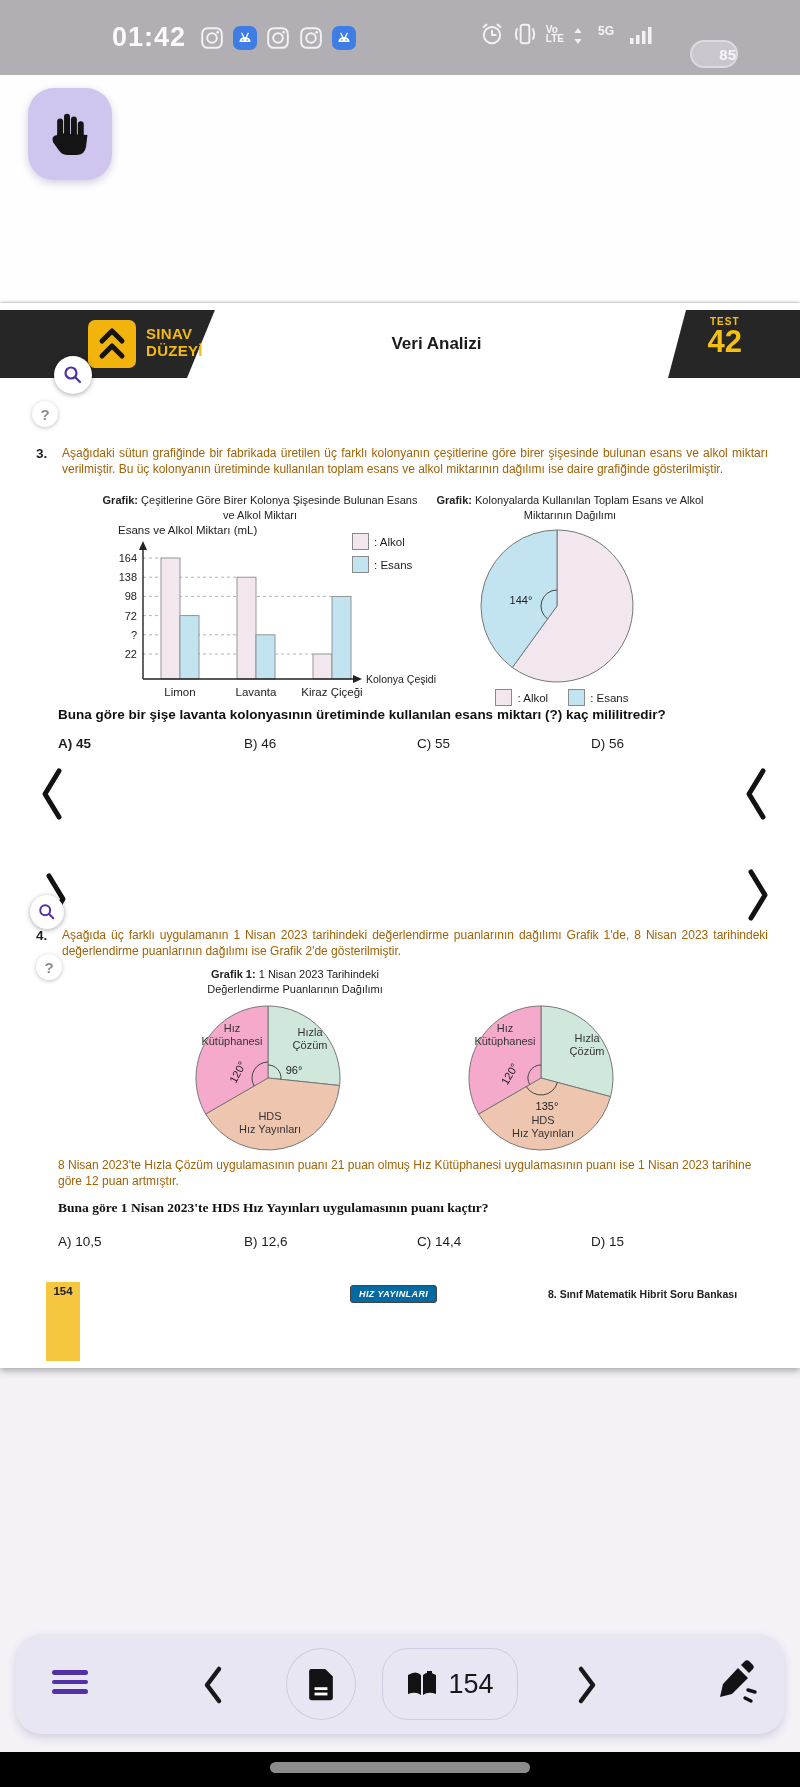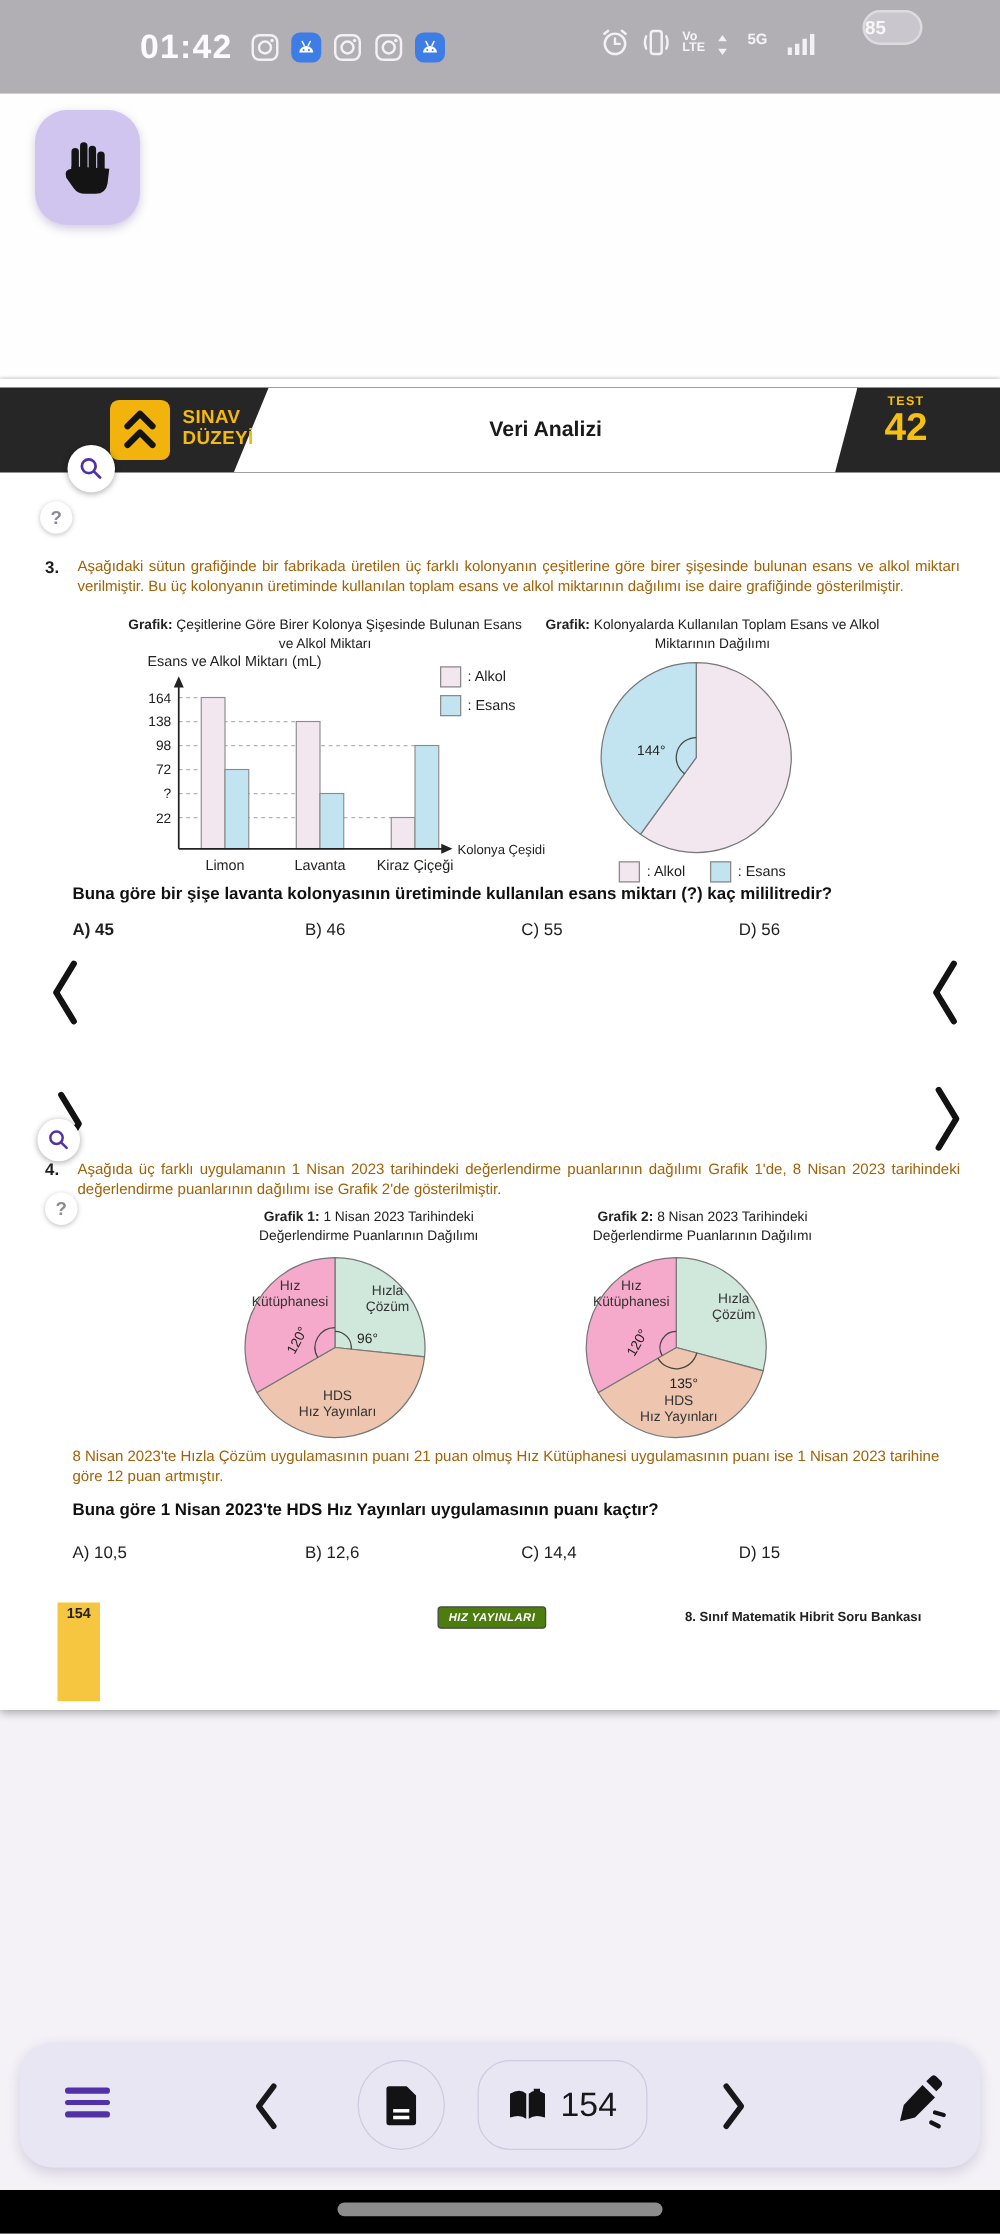--- a/index.html
+++ b/index.html
@@ -10,21 +10,21 @@
   
   .statusbar { position:absolute; left:0; top:0; width:800px; height:75px; background:#b1aeb4; display:flex; align-items:center; }
   .clock { position:absolute; left:112px; top:22px; font-size:27px; font-weight:700; color:#fbfafc; letter-spacing:1px; }
   .notifs { position:absolute; left:200px; top:26px; display:flex; gap:9px; }
   .nicon { width:24px; height:24px; }
   .droid { width:24px; height:24px; background:#3f7de6; border-radius:7px; display:flex; align-items:center; justify-content:center; }
   .sright { position:absolute; right:148px; top:22px; display:flex; align-items:center; gap:10px; }
   .volte { color:#f5f4f7; font-size:10px; font-weight:700; line-height:0.95; text-align:left; }
   .fiveg { display:flex; align-items:flex-end; gap:16px; color:#f5f4f7; }
   .fgtxt { font-size:12px; font-weight:700; margin-bottom:6px; }
-  .battery { position:absolute; right:62px; top:8px; width:48px; height:28px; background:#c9c7cd; border:2px solid #dddbe0; border-radius:14px; display:flex; align-items:center; justify-content:flex-start; font-size:15px; font-weight:700; color:#f6f5f8; }
+  .battery { position:absolute; right:62px; top:40px; width:48px; height:28px; background:#c9c7cd; border:2px solid #dddbe0; border-radius:14px; display:flex; align-items:center; justify-content:flex-end; font-size:15px; font-weight:700; color:#f6f5f8; }
 
   
   .midwhite { position:absolute; left:0; top:75px; width:800px; height:228px; background:#fefefe; }
   .handbtn { position:absolute; left:28px; top:88px; width:84px; height:92px; background:#cfc5ee; border-radius:26px; box-shadow:0 3px 8px rgba(80,60,140,.25); display:flex; align-items:center; justify-content:center; }
 
   
   .page { position:absolute; left:0; top:303px; width:800px; height:1065px; background:#ffffff; box-shadow:0 -1px 2px rgba(0,0,0,.18), 0 3px 7px rgba(0,0,0,.30); }
   .band { position:absolute; left:0; top:7px; width:800px; height:68px; background:#262626; }
   .bandwhite { position:absolute; left:187px; top:0; width:499px; height:68px; background:#ffffff; clip-path:polygon(5.6% 0,100% 0,96.4% 100%,0 100%); display:flex; align-items:center; justify-content:center; }
   .bandtitle { font-size:17px; font-weight:700; color:#1a1a1a; }
@@ -43,21 +43,21 @@
   .ylab { position:absolute; font-size:11.5px; color:#222; }
   .qbold { position:absolute; font-size:13.5px; font-weight:700; color:#111; }
   .optrow { position:absolute; width:730px; height:18px; font-size:13.5px; }
   .optrow span { position:absolute; }
   .legend { position:absolute; display:flex; flex-direction:column; gap:6px; font-size:11.5px; }
   .legrow { display:flex; align-items:center; gap:5px; }
   .legbox { width:17px; height:17px; border:1px solid #8a8a8a; }
   .pielegend { position:absolute; display:flex; gap:20px; font-size:11.5px; align-items:center; }
   .bigchev { position:absolute; }
   .footer-tab { position:absolute; left:46px; top:979px; width:34px; height:79px; background:#f6c640; text-align:center; font-size:11.5px; font-weight:700; padding-top:3px; color:#222; }
-  .publogo { position:absolute; left:350px; top:982px; background:#4d7c0f; color:#fff; font-size:9px; font-weight:800; font-style:italic; padding:3px 8px; border-radius:3px; border:1px solid #444; letter-spacing:.4px; }
+  .publogo { position:absolute; left:350px; top:982px; background:#0369a1; color:#fff; font-size:9px; font-weight:800; font-style:italic; padding:3px 8px; border-radius:3px; border:1px solid #444; letter-spacing:.4px; }
   .bookname { position:absolute; left:548px; top:985px; font-size:10.5px; font-weight:700; color:#222; }
 
   
   .toolbar { position:absolute; left:16px; top:1634px; width:768px; height:100px; background:#e9e6f4; border-radius:26px; box-shadow:0 4px 10px rgba(60,50,110,.18); }
   .burger { position:absolute; left:52px; top:1670px; display:flex; flex-direction:column; gap:5px; }
   .burger div { width:36px; height:4.5px; background:#5230a8; border-radius:3px; }
   .toolchev { position:absolute; top:1664px; }
   .doccircle { position:absolute; left:286px; top:1648px; width:70px; height:72px; border:1.5px solid #cfcadf; border-radius:50%; display:flex; align-items:center; justify-content:center; background:transparent; }
   .bookpill { position:absolute; left:382px; top:1648px; width:136px; height:72px; border:1.5px solid #cfcadf; border-radius:26px; display:flex; align-items:center; justify-content:center; gap:10px; }
   .bookpill .pnum { font-size:27px; color:#18181b; }
@@ -289,23 +289,20 @@
   <div class="qmark abs" style="left:36px; top:651px;">
       <span>?</span>
     </div>
 
   <div class="qnum" style="left:36px; top:625px;">4.</div>
   <div class="qtext" style="left:62px; top:625px; width:706px;">Aşağıda üç farklı uygulamanın 1 Nisan 2023 tarihindeki değerlendirme puanlarının dağılımı Grafik 1'de, 8 Nisan 2023 tarihindeki değerlendirme puanlarının dağılımı ise Grafik 2'de gösterilmiştir.</div>
 
   <div class="ctitle" style="left:180px; top:664px; width:230px;">
     <b>Grafik 1:</b><span> 1 Nisan 2023 Tarihindeki Değerlendirme Puanlarının Dağılımı</span>
   </div>
-  <div class="ctitle" style="left:447px; top:664px; width:230px;">
-    <b>Grafik 2:</b><span> 8 Nisan 2023 Tarihindeki Değerlendirme Puanlarının Dağılımı</span>
-  </div>
   <svg id="pieg1-svg" class="abs" style="left:192px; top:697px;" width="152" height="156">
       <path d="M76 78 L76 6 A72 72 0 0 1 147.60557646651569 85.52604935527104 Z" fill="#d0e8dc" stroke="#777" stroke-width="1"></path>
       <path d="M76 78 L147.60557646651569 85.52604935527104 A72 72 0 0 1 13.646170927520437 114.00000000000003 Z" fill="#eec6b0" stroke="#777" stroke-width="1"></path>
       <path d="M76 78 L13.646170927520437 114.00000000000003 A72 72 0 0 1 75.99999999999999 6 Z" fill="#f6aacb" stroke="#777" stroke-width="1"></path>
       <path d="M76 65 A13 13 0 0 1 88.92878463978755 79.3588700224795" fill="none" stroke="#444" stroke-width="1"></path>
       <path d="M62.143593539448986 86 A16 16 0 0 1 76 62" fill="none" stroke="#444" stroke-width="1"></path>
       <text x="118" y="36" text-anchor="middle" font-size="11" fill="#333"><tspan x="118" dy="0">Hızla</tspan><tspan x="118" dy="13">Çözüm</tspan></text>
       <text x="40" y="32" text-anchor="middle" font-size="11" fill="#333"><tspan x="40" dy="0">Hız</tspan><tspan x="40" dy="13">Kütüphanesi</tspan></text>
       <text x="78" y="120" text-anchor="middle" font-size="11" fill="#333"><tspan x="78" dy="0">HDS</tspan><tspan x="78" dy="13">Hız Yayınları</tspan></text>
       <text x="102" y="74" font-size="11" fill="#222" text-anchor="middle">96°</text>
@@ -318,21 +315,21 @@
       <path d="M92.42073904691416 82.39992376674286 A17 17 0 0 1 61.27756813566455 86.5" fill="none" stroke="#444" stroke-width="1"></path>
       <path d="M64.7416697508023 84.5 A13 13 0 0 1 76 65" fill="none" stroke="#444" stroke-width="1"></path>
       <text x="122" y="42" text-anchor="middle" font-size="11" fill="#333"><tspan x="122" dy="0">Hızla</tspan><tspan x="122" dy="13">Çözüm</tspan></text>
       <text x="40" y="32" text-anchor="middle" font-size="11" fill="#333"><tspan x="40" dy="0">Hız</tspan><tspan x="40" dy="13">Kütüphanesi</tspan></text>
       <text x="78" y="124" text-anchor="middle" font-size="11" fill="#333"><tspan x="78" dy="0">HDS</tspan><tspan x="78" dy="13">Hız Yayınları</tspan></text>
       <text x="82" y="110" font-size="11" fill="#222" text-anchor="middle">135°</text>
       <text x="48" y="76" font-size="11" fill="#222" text-anchor="middle" transform="rotate(-60 48 76)">120°</text>
     </svg>
 
   <div class="qtext" style="left:58px; top:855px; width:706px; text-align:left;">8 Nisan 2023'te Hızla Çözüm uygulamasının puanı 21 puan olmuş Hız Kütüphanesi uygulamasının puanı ise 1 Nisan 2023 tarihine göre 12 puan artmıştır.</div>
-  <div class="qbold" style="left:58px; top:897px; width:700px;">Buna göre 1 Nisan 2023'te HDS Hız Yayınları uygulamasının puanı kaçtır?</div>
+  <div class="qbold" style="left:58px; top:897px; width:700px;font-family:Liberation Serif, serif;">Buna göre 1 Nisan 2023'te HDS Hız Yayınları uygulamasının puanı kaçtır?</div>
   <div class="optrow" style="left:36px; top:931px;">
     <span style="left:22px;">A) 10,5</span>
     <span style="left:208px;">B) 12,6</span>
     <span style="left:381px;">C) 14,4</span>
     <span style="left:555px;">D) 15</span>
   </div>
 
   <div class="footer-tab">154</div>
   <div class="publogo">HIZ YAYINLARI</div>
   <div class="bookname">8. Sınıf Matematik Hibrit Soru Bankası</div>

